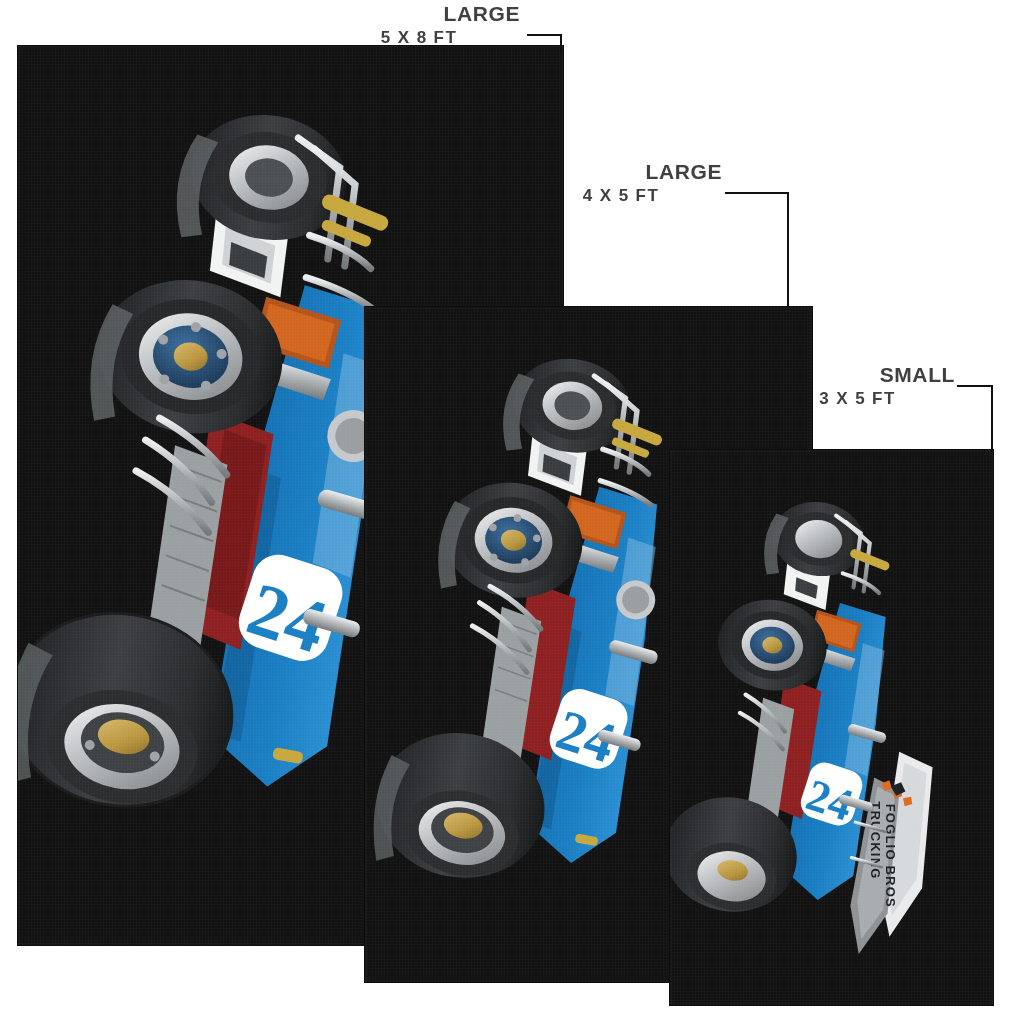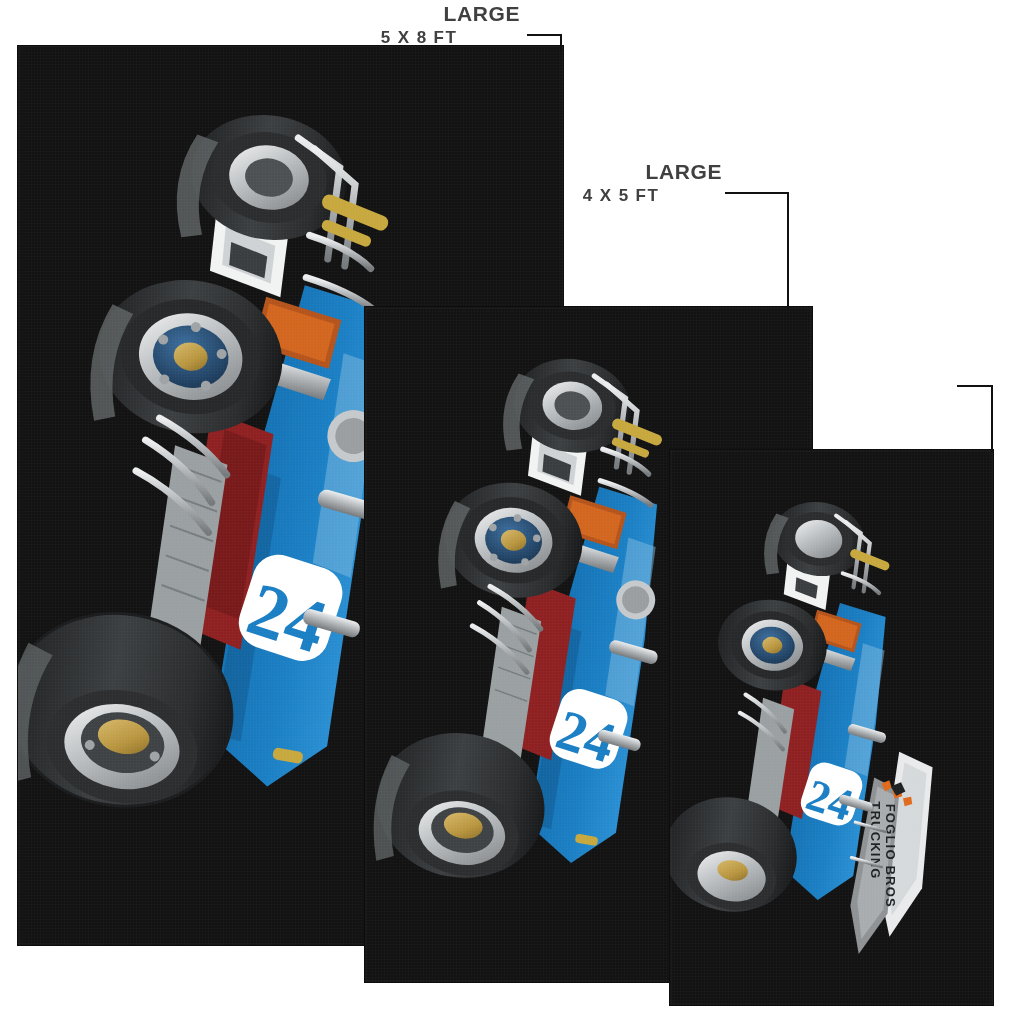--- a/index.html
+++ b/index.html
@@ -347,16 +347,20 @@
   <div class="leader h" id="lead-large-h"></div>
   <div class="leader v" id="lead-large-v"></div>
 
   <div class="callout" id="callout-medium">
     <div class="l1">LARGE</div>
     <div class="l2">4 X 5  FT</div>
   </div>
   <div class="leader h" id="lead-med-h"></div>
   <div class="leader v" id="lead-med-v"></div>
 
+  <div class="callout" id="callout-small">
+    <div class="l1">SMALL</div>
+    <div class="l2">3 X 5  FT</div>
+  </div>
   <div class="leader h" id="lead-small-h"></div>
   <div class="leader v" id="lead-small-v"></div>
 
 </div>
 
 </body></html>

